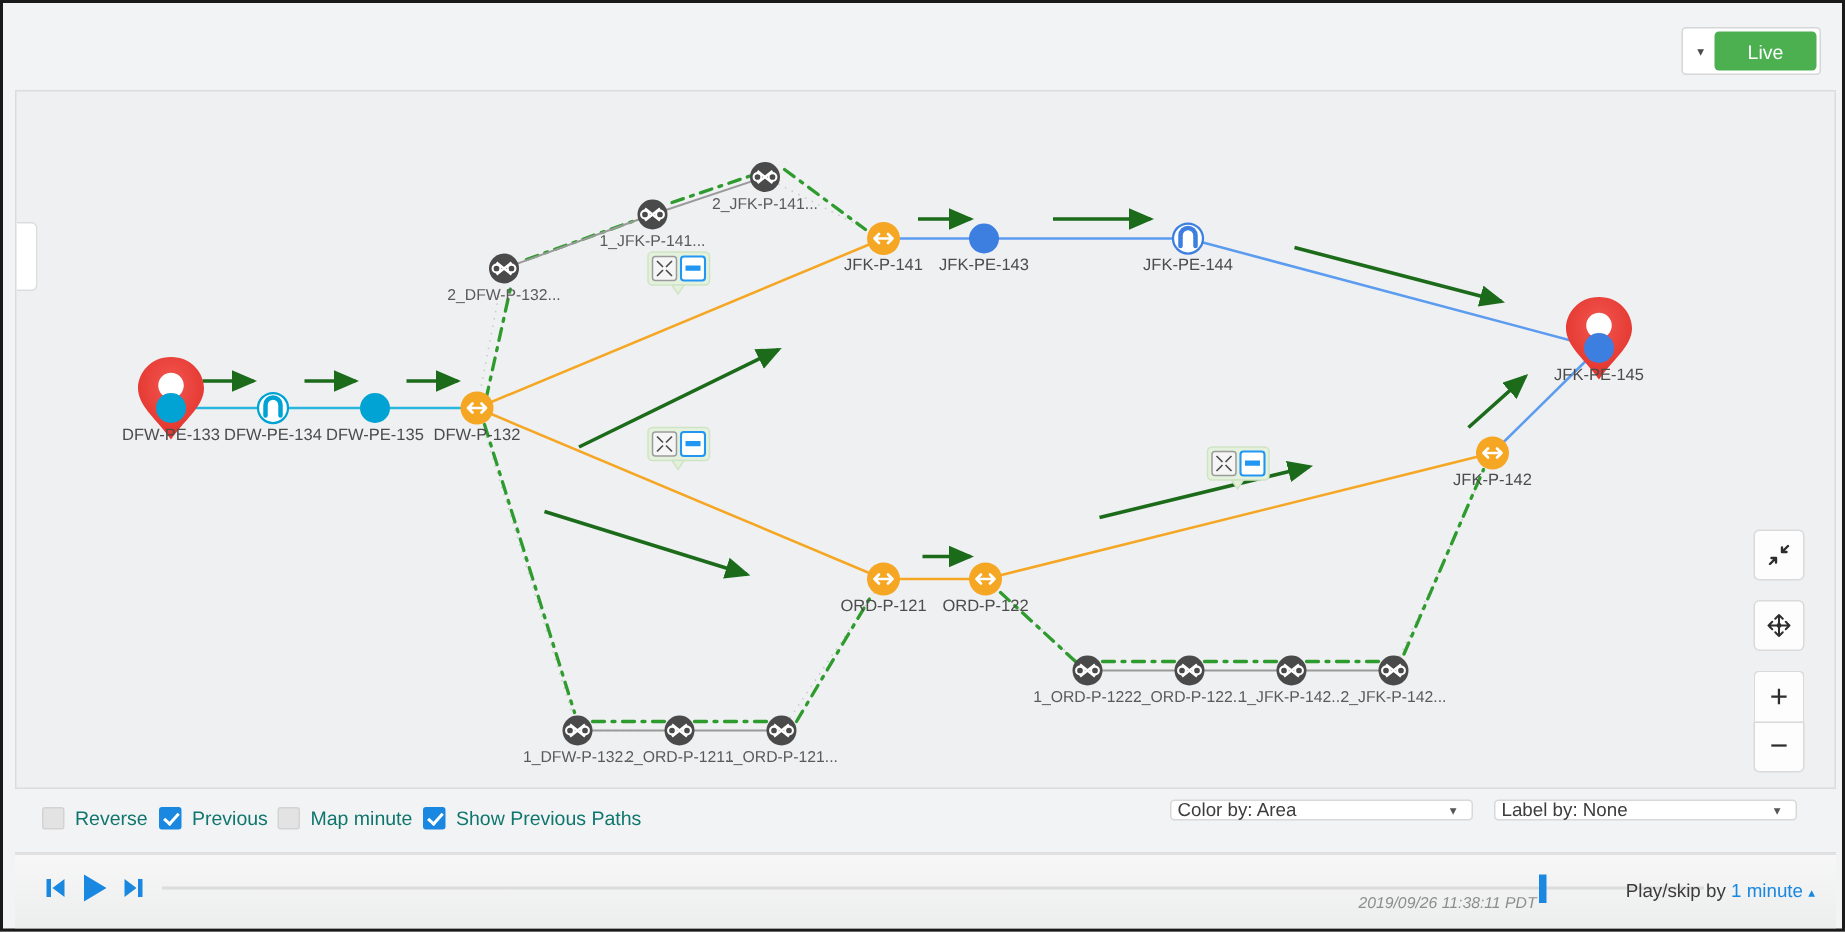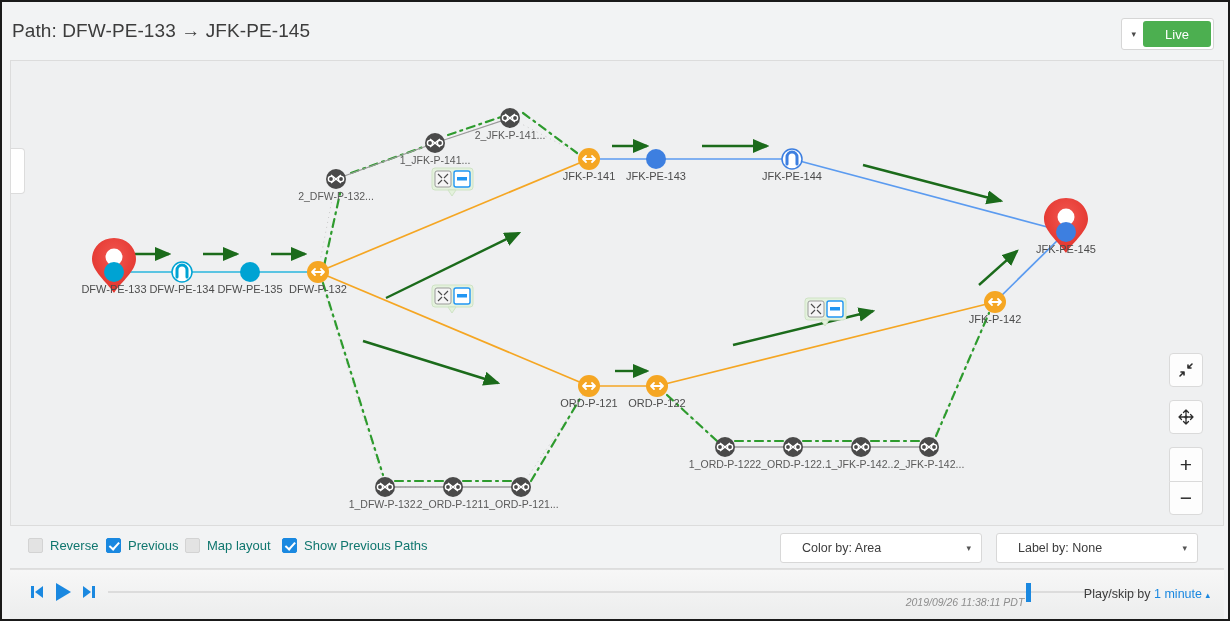--- a/index.html
+++ b/index.html
@@ -124,24 +124,24 @@
     background: #e3e3e3; border: 1px solid #d3d3d3;
     display: flex; align-items: center; justify-content: center;
   }
   .cbox.on { background: #1a88e0; border-color: #1a88e0; }
   .cbox.on::after {
     content: ""; width: 4px; height: 8px;
     border: solid #fff; border-width: 0 2px 2px 0;
     transform: rotate(42deg) translate(-0.5px,-1px);
   }
   .sel {
-    position: absolute; top: 6px; height: 30px;
+    position: absolute; top: 6px; height: 14px;
     background: #fff; border: 1px solid #d8d8d8; border-radius: 3px;
     display: flex; align-items: center;
-    padding: 0 21px;
+    padding: 0 4px;
     font-size: 12.5px; color: #3c3c3c;
     cursor: pointer;
   }
   .sel .caret {
     position: absolute; right: 10px;
     font-size: 9px; color: #555;
   }
 
   
   #player {
@@ -178,21 +178,20 @@
   }
   #playskip .lnk { color: #1a88e0; }
   #playskip .up { color: #1a88e0; font-size: 9px; }
 </style>
 </head>
 <body>
 
 <div id="app">
 
   <div id="header">
-    <div id="page-title">Path: DFW-PE-133 → JFK-PE-145</div>
 
     <div id="daterange">
       <div id="daterange-caret">▾</div>
       <div id="live-btn">Live</div>
     </div>
   </div>
 
   <div id="canvas-panel">
     <div id="drawer-tab"></div>
 
@@ -454,21 +453,21 @@
     <label class="chk-wrap" style="left:18px">
       <span class="cbox"></span>
       <span>Reverse</span>
     </label>
     <label class="chk-wrap" style="left:96px">
       <span class="cbox on"></span>
       <span>Previous</span>
     </label>
     <label class="chk-wrap" style="left:175px">
       <span class="cbox"></span>
-      <span>Map layout</span>
+      <span>Map minute</span>
     </label>
     <label class="chk-wrap" style="left:272px">
       <span class="cbox on"></span>
       <span>Show Previous Paths</span>
     </label>
 
     <div class="sel" style="left:770px;width:202px">
       <span>Color by: Area</span>
       <span class="caret">▾</span>
     </div>

